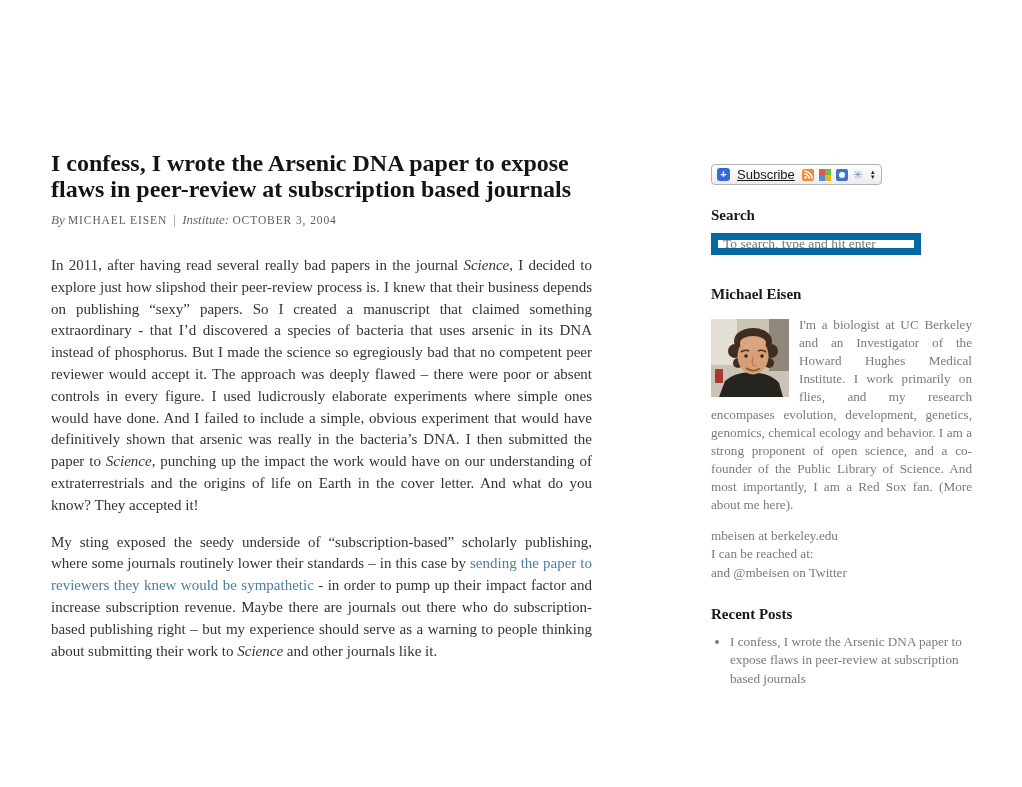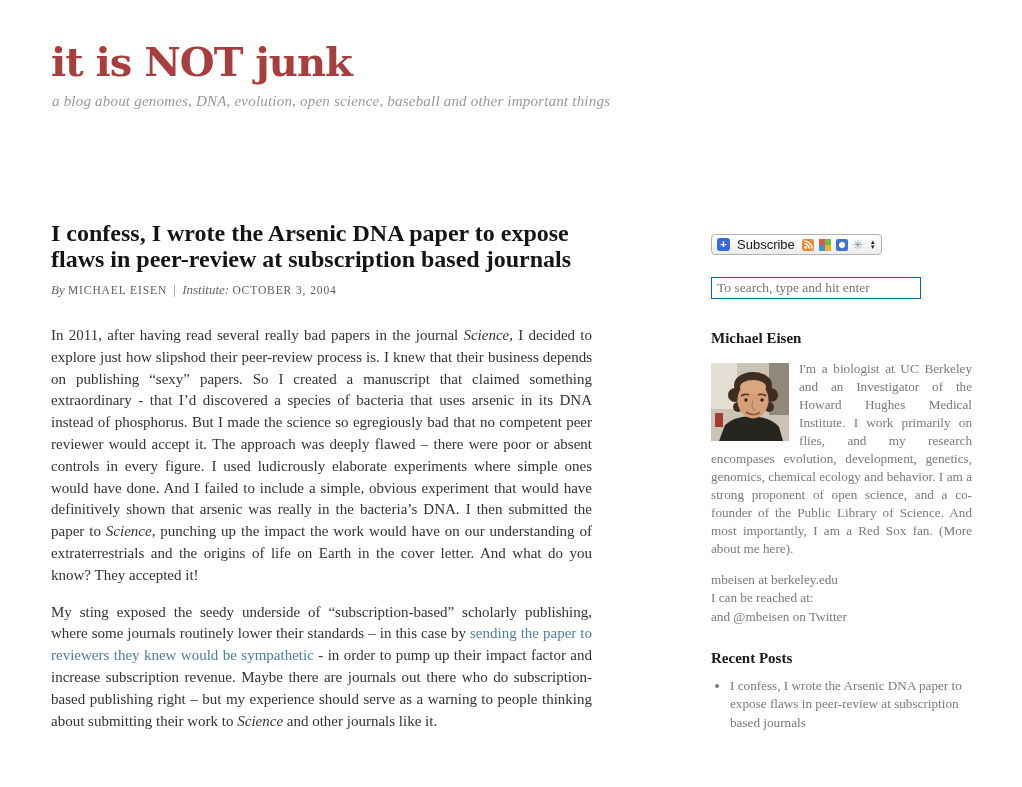--- a/index.html
+++ b/index.html
@@ -50,21 +50,21 @@
     padding:2px 7px 2px 5px;
     background:linear-gradient(#ffffff,#ececec);
     font-family:"Liberation Sans", sans-serif; font-size:13px; color:#1a1a1a;
     margin:0 0 22px; cursor:pointer; user-select:none;
   }
   .plus-icon {
     width:13px; height:13px; background:#3668d9; border-radius:3px;
     color:#fff; font-weight:bold; font-size:11px; line-height:12px;
     text-align:center; display:inline-block;
   }
-  .subscribe .label { padding:0 2px; }
+  .subscribe .label { padding:0 2px;text-decoration:underline; }
   .icon12 { width:12px; height:12px; display:inline-block; }
   .win-icon { display:grid; grid-template-columns:6px 6px; grid-template-rows:6px 6px; }
   .win-icon i { display:block; }
   .win-icon i:nth-child(1){background:#e1574c;}
   .win-icon i:nth-child(2){background:#6cbe45;}
   .win-icon i:nth-child(3){background:#4a90d9;}
   .win-icon i:nth-child(4){background:#f2b01e;}
   .feedb-icon { background:#3f74c8; border-radius:2px; position:relative; }
   .feedb-icon i {
     position:absolute; left:3px; top:3px; width:6px; height:6px;
@@ -76,21 +76,21 @@
     font-size:7px; line-height:5px; color:#222; margin-left:3px;
     font-family:"DejaVu Sans", sans-serif;
   }
 
   .side-heading {
     font-size:15px; font-weight:bold; color:#191919;
     margin:0 0 9px; font-family:"Liberation Serif", serif;
   }
   .search-input {
     width:210px; height:22px; box-sizing:border-box;
-    border:1px solid #0369a1; padding:2px 5px;
+    border:7px solid #0369a1; padding:2px 5px;
     font-family:"Liberation Serif", serif; font-size:13.5px; color:#555;
     margin:0 0 31px; background:#fff;
   }
 
   .author-heading { margin-bottom:13px; }
   .bio {
     font-size:13.2px; line-height:18px; color:#7a7a7a;
     text-align:justify; margin:0;
   }
   .bio::after { content:""; display:block; clear:both; }
@@ -101,24 +101,20 @@
   .recent-list { margin:0; padding:0 0 0 19px; }
   .recent-list li {
     font-size:13.2px; line-height:18.5px; color:#7a7a7a; cursor:pointer;
   }
 </style>
 </head>
 <body>
 
 <div class="page">
 
-  <header>
-    <h1 class="blog-title">it is NOT junk</h1>
-    <p class="tagline">a blog about genomes, DNA, evolution, open science, baseball and other important things</p>
-  </header>
 
   <div class="content">
 
     <main class="main-col">
       <h2 class="post-title">I confess, I wrote the Arsenic DNA paper to expose flaws in peer-review at subscription based journals</h2>
 
       <p class="byline">
         <em>By</em>
         <span class="caps author">MICHAEL EISEN</span>
         <span class="sep">|</span>
@@ -154,20 +150,21 @@
         <span class="icon12 feedb-icon">
             <i></i>
           </span>
         <span class="spark-icon">✳</span>
         <span class="spinner">
           <span>▴</span>
           <span>▾</span>
         </span>
       </div>
 
+      <h3 class="side-heading">Search</h3>
       <input class="search-input" type="text" placeholder="To search, type and hit enter" style="">
 
       <h3 class="side-heading author-heading">Michael Eisen</h3>
       <div class="bio">
         <span class="avatar">
           <svg width="78" height="78" viewBox="0 0 78 78">
             <rect width="78" height="78" fill="#cbc3b4"></rect>
             <rect x="0" y="0" width="26" height="46" fill="#e4dfd4"></rect>
             <rect x="58" y="0" width="20" height="52" fill="#8f887b"></rect>
             <rect x="4" y="50" width="8" height="14" fill="#a33b32"></rect>

